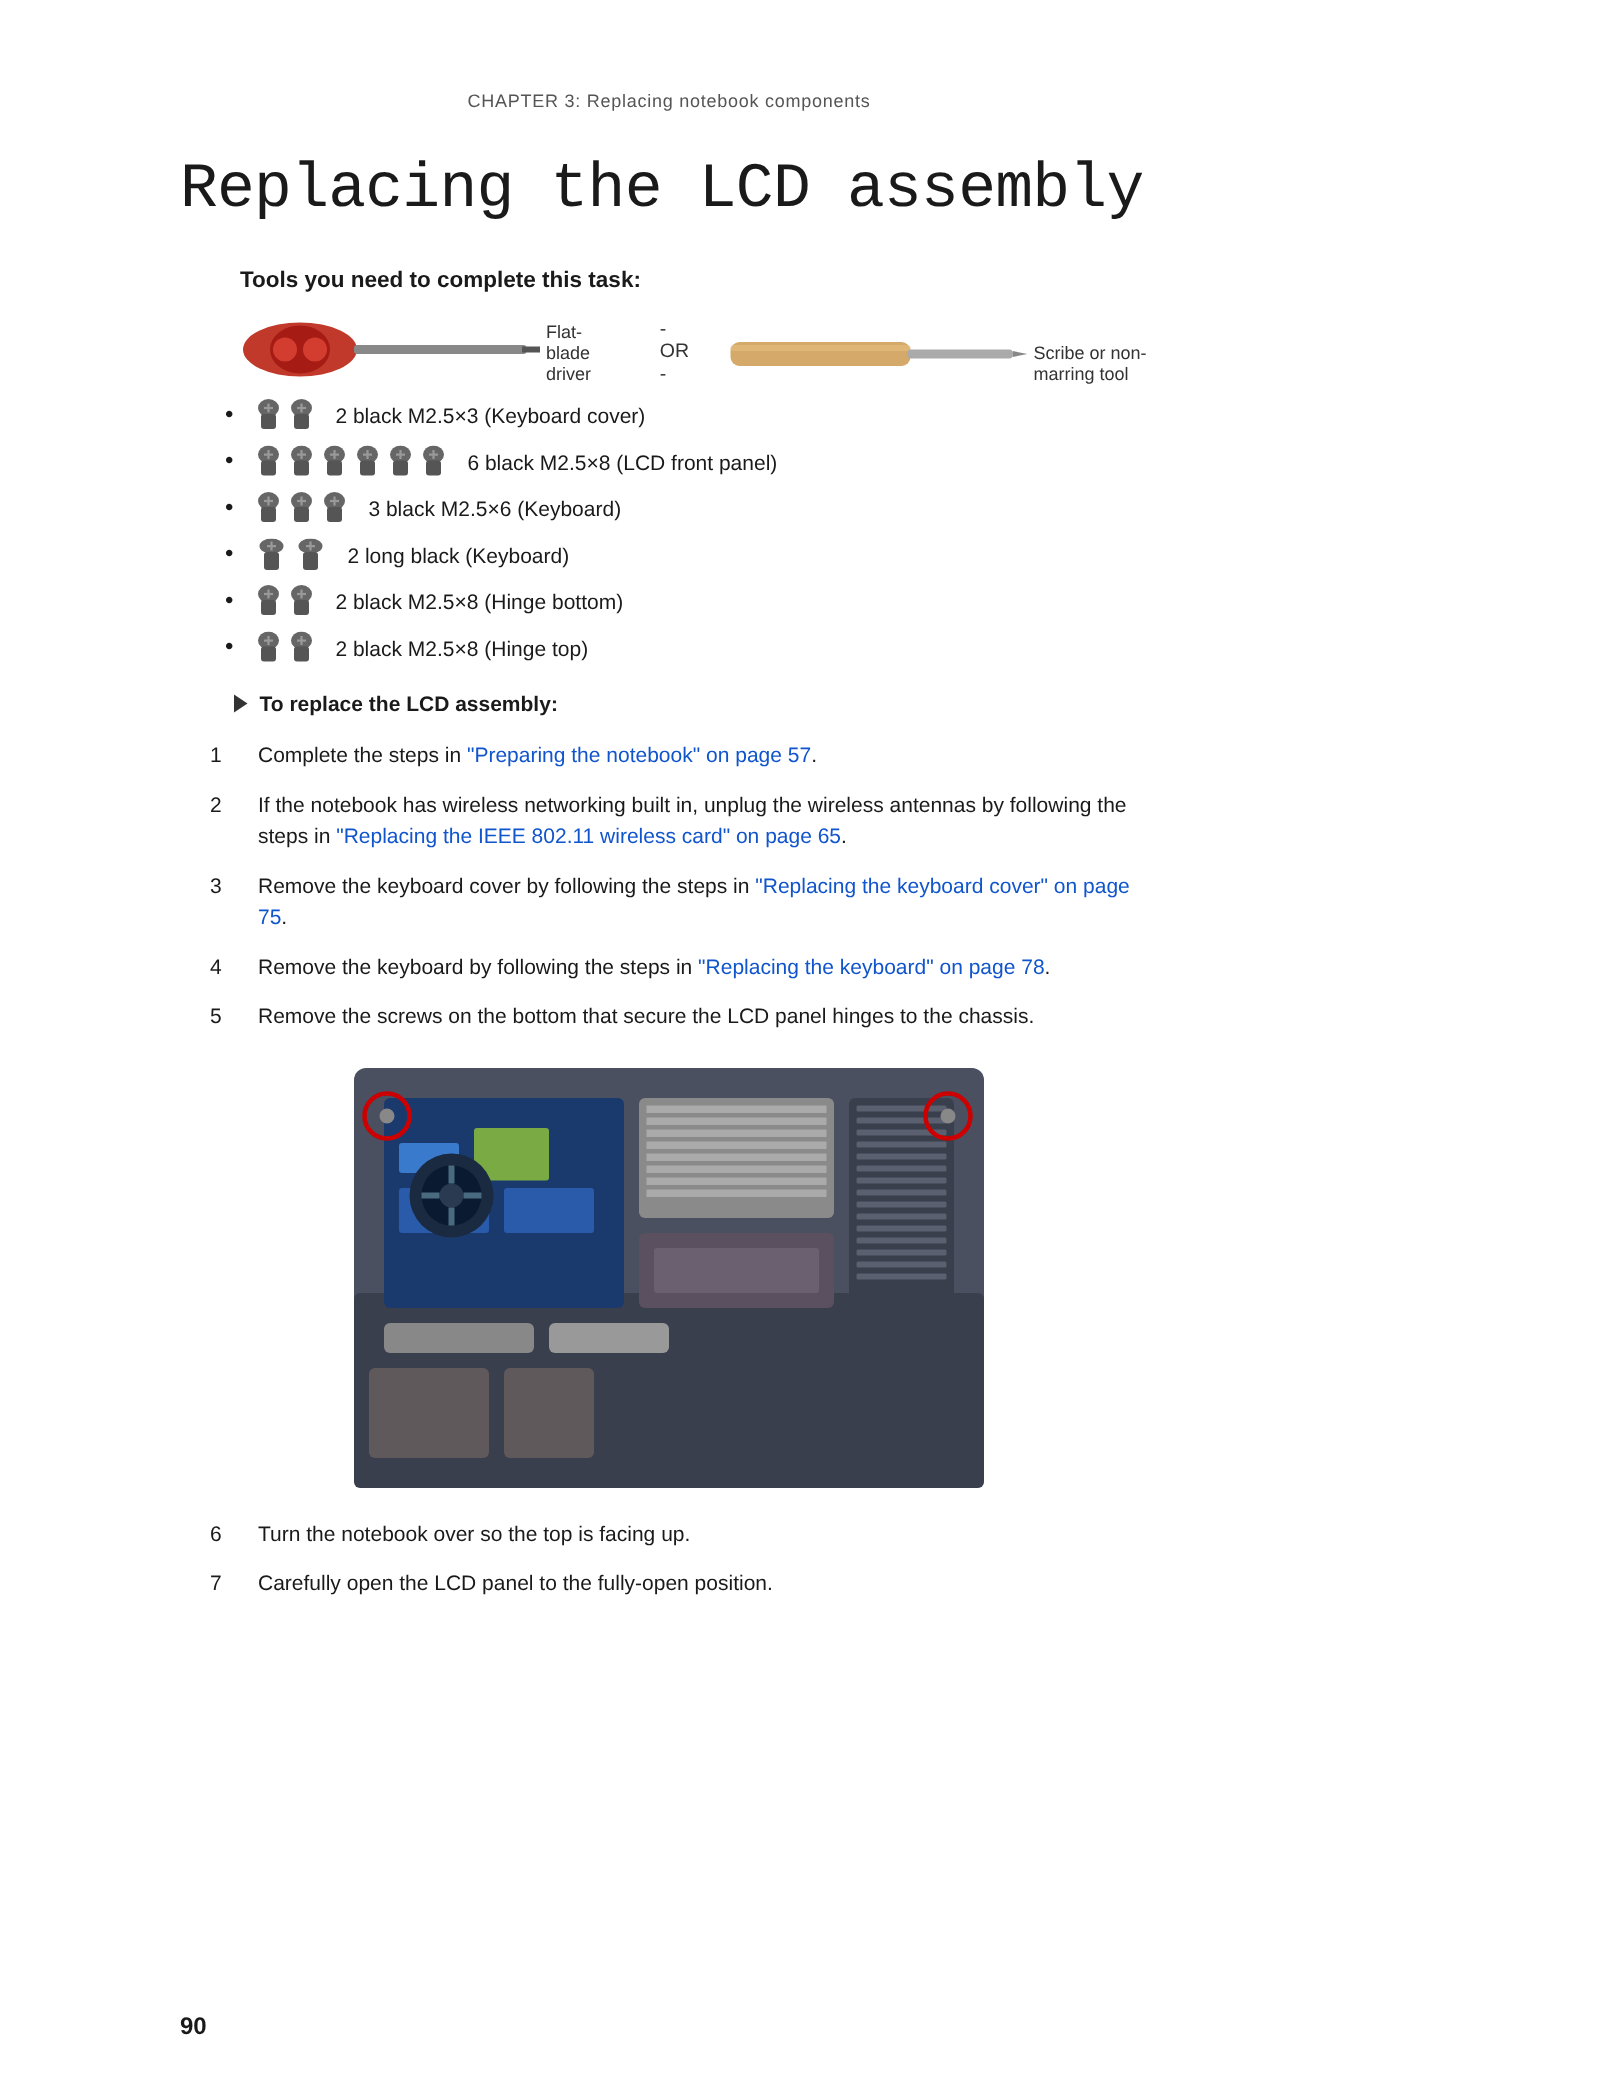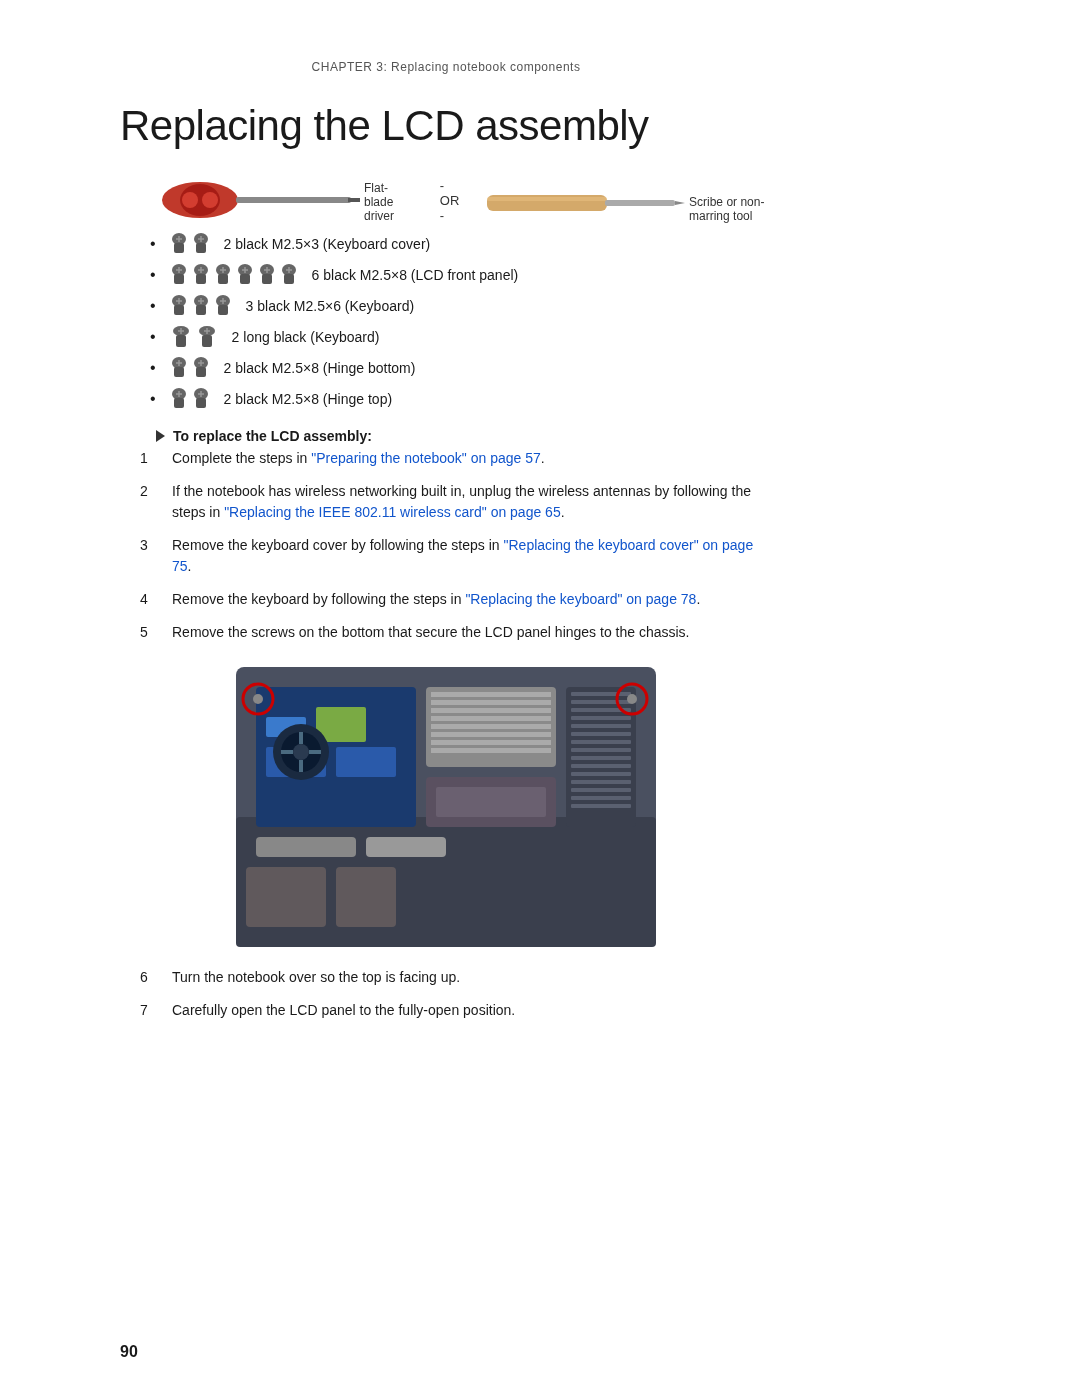--- a/index.html
+++ b/index.html
@@ -25,21 +25,21 @@
       color: #555;
       letter-spacing: 0.5px;
       margin-bottom: 28px;
       font-family: Arial, sans-serif;
     }
     .page-title {
       font-size: 42px;
       font-weight: 300;
       color: #1a1a1a;
       margin-bottom: 28px;
-      font-family: Liberation Sans, sans-serif;
+      font-family: Liberation Mono, monospace;
       letter-spacing: -0.5px;
     }
     .tools-heading {
       font-size: 15px;
       font-weight: bold;
       margin-bottom: 16px;
       font-family: Arial, sans-serif;
     }
     .tool-label {
       font-size: 12px;
@@ -93,21 +93,21 @@
       height: 22px;
       display: inline-block;
     }
     
     .replace-heading {
       display: flex;
       align-items: center;
       gap: 8px;
       font-size: 14px;
       font-weight: bold;
-      margin-bottom: 4px;
+      margin-bottom: 16px;
       font-family: Arial, sans-serif;
       padding-left: 36px;
     }
     .triangle-icon {
       width: 0;
       height: 0;
       border-left: 9px solid #333;
       border-top: 6px solid transparent;
       border-bottom: 6px solid transparent;
       display: inline-block;
@@ -178,20 +178,21 @@
 </head>
 <body>
 
 <div class="page">
 
   <div class="chapter-header">CHAPTER 3: Replacing notebook components</div>
 
   <h1 class="page-title">Replacing the LCD assembly</h1>
 
   <div class="tools-area">
+    <p class="tools-heading">Tools you need to complete this task:</p>
 
     <div class="tool-row-1">
 
       <div class="tool-svg-container">
         <svg width="200" height="45" viewBox="0 0 200 45">
 
           <ellipse cx="40" cy="22" rx="38" ry="18" fill="#c0392b"></ellipse>
           <ellipse cx="40" cy="22" rx="20" ry="16" fill="#8B0000" opacity="0.5"></ellipse>
           <rect x="76" y="19" width="115" height="6" fill="#888" rx="2"></rect>
           <rect x="188" y="20" width="12" height="4" fill="#555"></rect>

